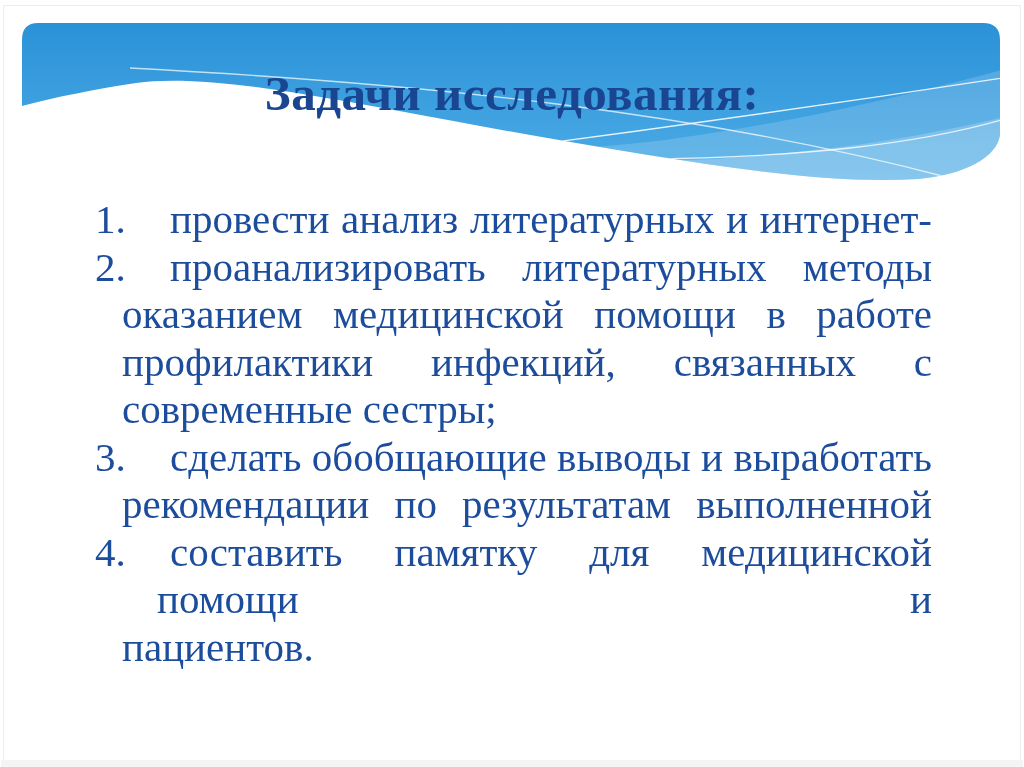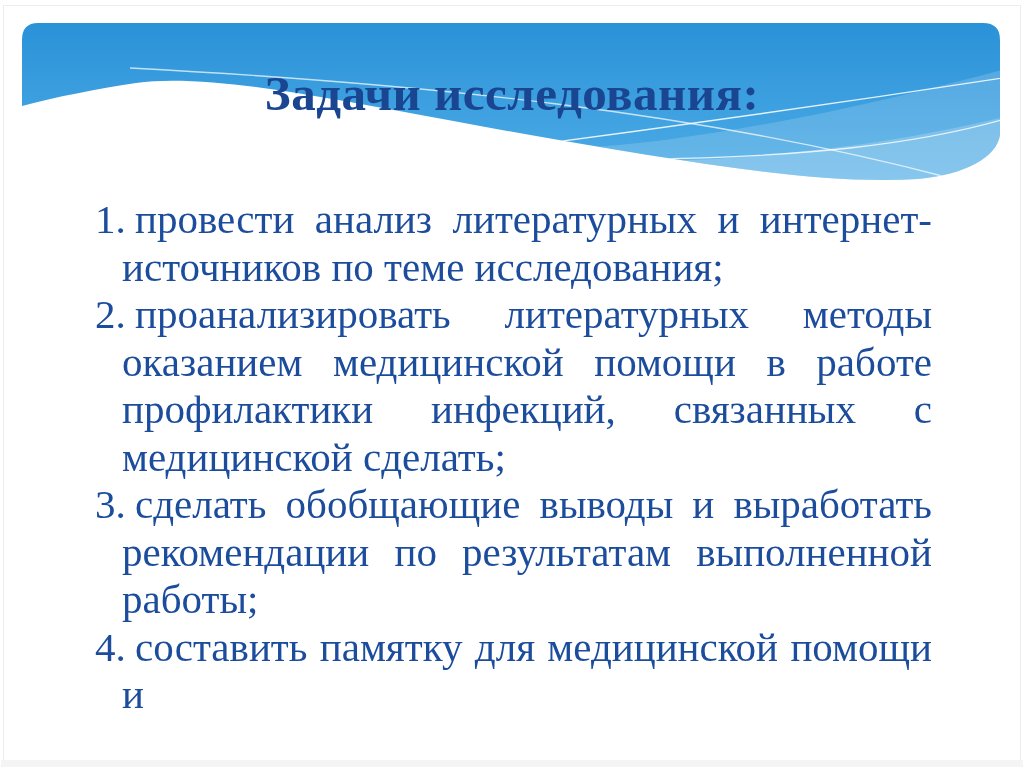--- a/index.html
+++ b/index.html
@@ -45,21 +45,21 @@
     font-size: 41px;
     line-height: 47.5px;
     color: var(--body-text, #1c4c9c);
   }
   .tasks li { position: relative; padding-left: 30px; margin: 0; }
   .tasks .num {
     position: absolute; left: 3px; top: 0;
     width: 40px;
   }
   .tasks .line { text-align: justify; text-align-last: justify; }
-  .tasks .line.first { text-indent: 13px; }
+  .tasks .line.first { text-indent: 13px; margin-left: 35px; }
   .tasks .line.last { text-align-last: left; }
 </style>
 </head>
 <body>
 
 <div class="slide">
 
   <svg class="header-wave" viewBox="0 0 1024 200" xmlns="http://www.w3.org/2000/svg" aria-hidden="true">
     <defs>
       <linearGradient id="bandGrad" x1="0" y1="0" x2="0" y2="1">
@@ -97,46 +97,45 @@
   </svg>
 
   <h1 class="title">Задачи исследования:</h1>
 
   <ol class="tasks">
 
       <li>
         <span class="num">1.</span>
         <div class="lines">
           <div class="line first">провести анализ литературных и интернет-</div>
-          <div class="line last">источников по теме исследования;</div>
         </div>
       </li>
 
       <li>
         <span class="num">2.</span>
         <div class="lines">
           <div class="line first">проанализировать литературных методы</div>
           <div class="line">оказанием медицинской помощи в работе</div>
           <div class="line">профилактики инфекций, связанных с</div>
-          <div class="line last">медицинской сделать;</div>
+          <div class="line last">современные сестры;</div>
         </div>
       </li>
 
       <li>
         <span class="num">3.</span>
         <div class="lines">
           <div class="line first">сделать обобщающие выводы и выработать</div>
           <div class="line">рекомендации по результатам выполненной</div>
-          <div class="line last">работы;</div>
         </div>
       </li>
 
       <li>
         <span class="num">4.</span>
         <div class="lines">
           <div class="line first">составить памятку для медицинской помощи и</div>
+          <div class="line last">пациентов.</div>
         </div>
       </li>
     </ol>
 
   <div class="frame"></div>
   <div class="footer-strip"></div>
 </div>
 
 </body></html>

